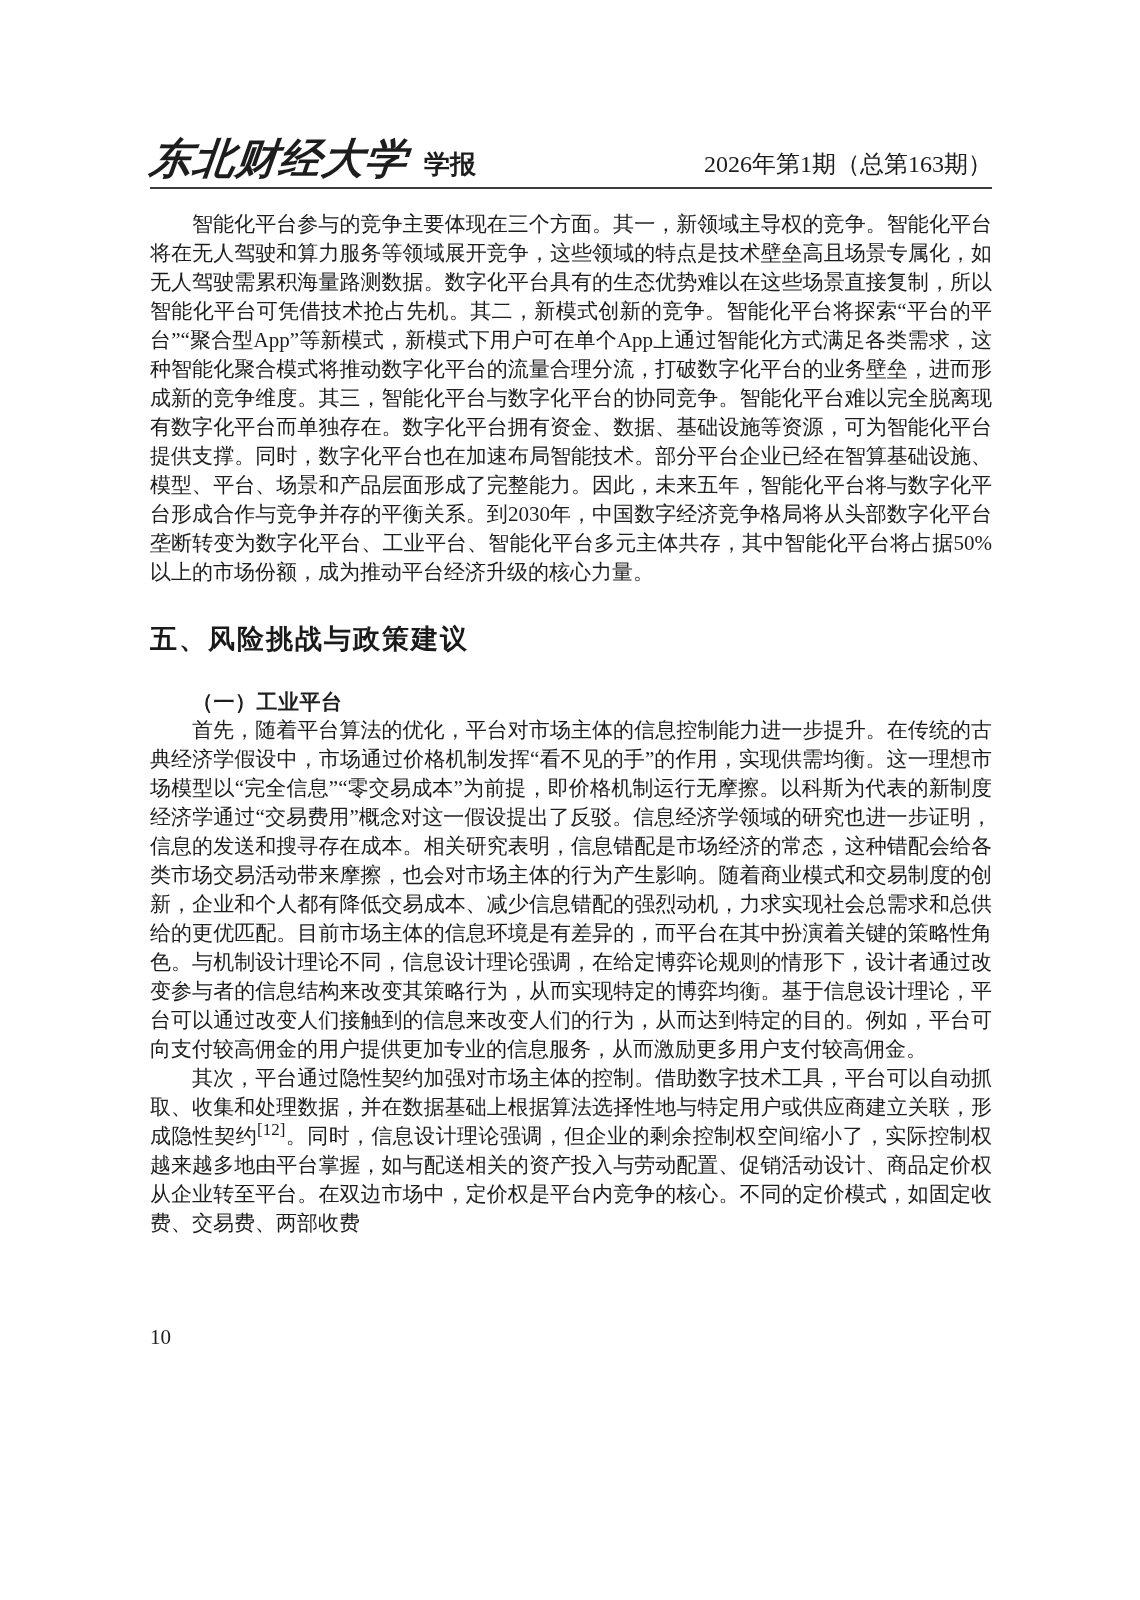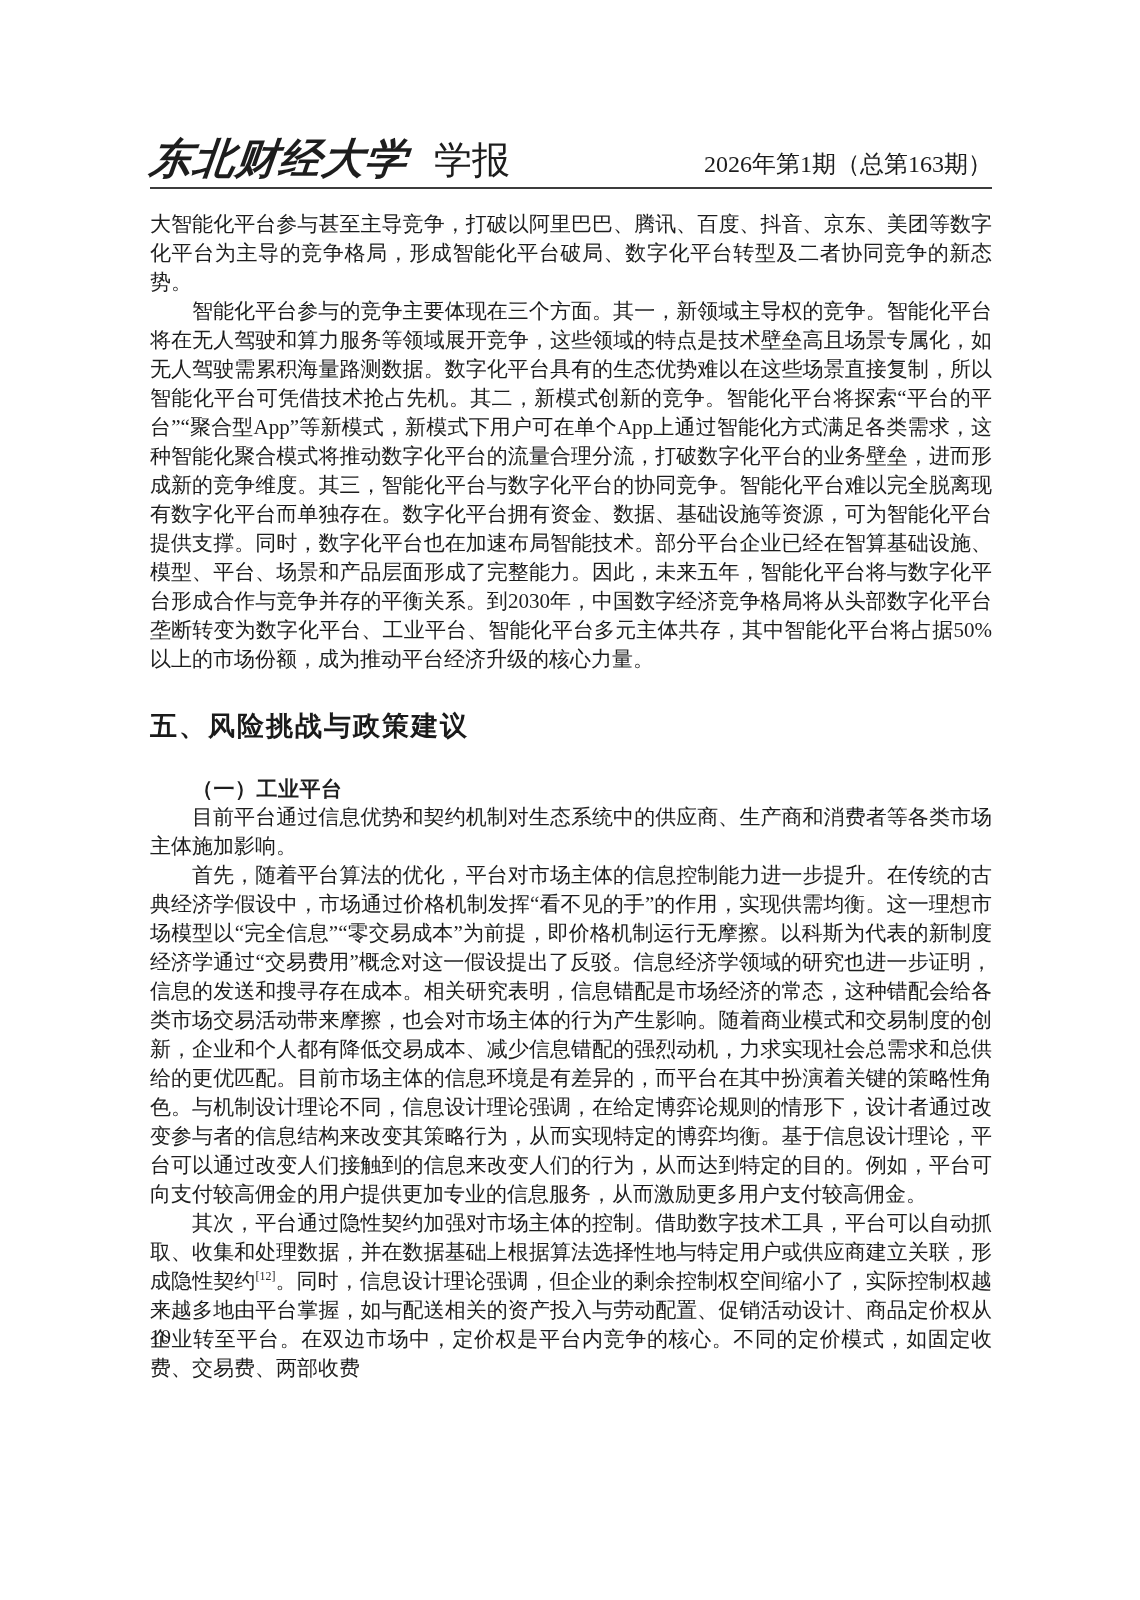--- a/index.html
+++ b/index.html
@@ -37,23 +37,23 @@
   .logo-calligraphy {
     display: inline-block;
     font-size: 42px;
     font-weight: bold;
     font-style: italic;
     transform: skewX(-6deg);
     letter-spacing: 1px;
   }
   .logo-suffix {
     display: inline-block;
-    font-size: 38px;
-    font-weight: normal;
-    margin-left: 22px;
+    font-size: 26px;
+    font-weight: bold;
+    margin-left: 12px;
   }
   .issue-info {
     font-size: 24px;
     line-height: 1;
     padding-bottom: 4px;
     white-space: nowrap;
   }
   
   .body-text {
     margin-top: 21px;
@@ -73,21 +73,21 @@
     margin: 37px 0 33px 0;
     color: #1a1a1a;
   }
   .subheading-bold {
     font-family: "Liberation Sans", "DejaVu Sans", sans-serif;
     font-weight: 700;
     text-indent: 2em;
     letter-spacing: 0.5px;
   }
   .footnote-ref {
-    font-size: 12px;
+    font-size: 17px;
     line-height: 0;
     vertical-align: super;
   }
   
   .page-number {
     position: absolute;
     left: 150px;
     top: 1327px;
     font-size: 21px;
     line-height: 1;
@@ -102,31 +102,29 @@
     <div class="page-header">
       <div class="journal-logo">
         <span class="logo-calligraphy">东北财经大学</span>
         <span class="logo-suffix">学报</span>
       </div>
       <div class="issue-info">2026年第1期（总第163期）</div>
     </div>
 
     <div class="body-text">
 
-      <p>大智能化平台参与甚至主导竞争，打破以阿里巴巴、腾讯、百度、抖音、京东、美团等数字化平台为主导的竞争格局，形成智能化平台破局、数字化平台转型及二者协同竞争的新态势。</p>
 
       <p class="indent">智能化平台参与的竞争主要体现在三个方面。其一，新领域主导权的竞争。智能化平台将在无人驾驶和算力服务等领域展开竞争，这些领域的特点是技术壁垒高且场景专属化，如无人驾驶需累积海量路测数据。数字化平台具有的生态优势难以在这些场景直接复制，所以智能化平台可凭借技术抢占先机。其二，新模式创新的竞争。智能化平台将探索“平台的平台”“聚合型App”等新模式，新模式下用户可在单个App上通过智能化方式满足各类需求，这种智能化聚合模式将推动数字化平台的流量合理分流，打破数字化平台的业务壁垒，进而形成新的竞争维度。其三，智能化平台与数字化平台的协同竞争。智能化平台难以完全脱离现有数字化平台而单独存在。数字化平台拥有资金、数据、基础设施等资源，可为智能化平台提供支撑。同时，数字化平台也在加速布局智能技术。部分平台企业已经在智算基础设施、模型、平台、场景和产品层面形成了完整能力。因此，未来五年，智能化平台将与数字化平台形成合作与竞争并存的平衡关系。到2030年，中国数字经济竞争格局将从头部数字化平台垄断转变为数字化平台、工业平台、智能化平台多元主体共存，其中智能化平台将占据50%以上的市场份额，成为推动平台经济升级的核心力量。</p>
 
       <h2 class="section-heading">五、风险挑战与政策建议</h2>
 
 
       <p class="subheading-bold">（一）工业平台</p>
 
 
-      <p class="indent">目前平台通过信息优势和契约机制对生态系统中的供应商、生产商和消费者等各类市场主体施加影响。</p>
 
       <p class="indent">首先，随着平台算法的优化，平台对市场主体的信息控制能力进一步提升。在传统的古典经济学假设中，市场通过价格机制发挥“看不见的手”的作用，实现供需均衡。这一理想市场模型以“完全信息”“零交易成本”为前提，即价格机制运行无摩擦。以科斯为代表的新制度经济学通过“交易费用”概念对这一假设提出了反驳。信息经济学领域的研究也进一步证明，信息的发送和搜寻存在成本。相关研究表明，信息错配是市场经济的常态，这种错配会给各类市场交易活动带来摩擦，也会对市场主体的行为产生影响。随着商业模式和交易制度的创新，企业和个人都有降低交易成本、减少信息错配的强烈动机，力求实现社会总需求和总供给的更优匹配。目前市场主体的信息环境是有差异的，而平台在其中扮演着关键的策略性角色。与机制设计理论不同，信息设计理论强调，在给定博弈论规则的情形下，设计者通过改变参与者的信息结构来改变其策略行为，从而实现特定的博弈均衡。基于信息设计理论，平台可以通过改变人们接触到的信息来改变人们的行为，从而达到特定的目的。例如，平台可向支付较高佣金的用户提供更加专业的信息服务，从而激励更多用户支付较高佣金。</p>
 
       <p class="indent"><span>其次，平台通过隐性契约加强对市场主体的控制。借助数字技术工具，平台可以自动抓取、收集和处理数据，并在数据基础上根据算法选择性地与特定用户或供应商建立关联，形成隐性契约</span><sup class="footnote-ref">[12]</sup><span>。同时，信息设计理论强调，但企业的剩余控制权空间缩小了，实际控制权越来越多地由平台掌握，如与配送相关的资产投入与劳动配置、促销活动设计、商品定价权从企业转至平台。在双边市场中，定价权是平台内竞争的核心。不同的定价模式，如固定收费、交易费、两部收费</span></p>
 
     </div>
   </div>
 
   <div class="page-number">10</div>
 </div>

